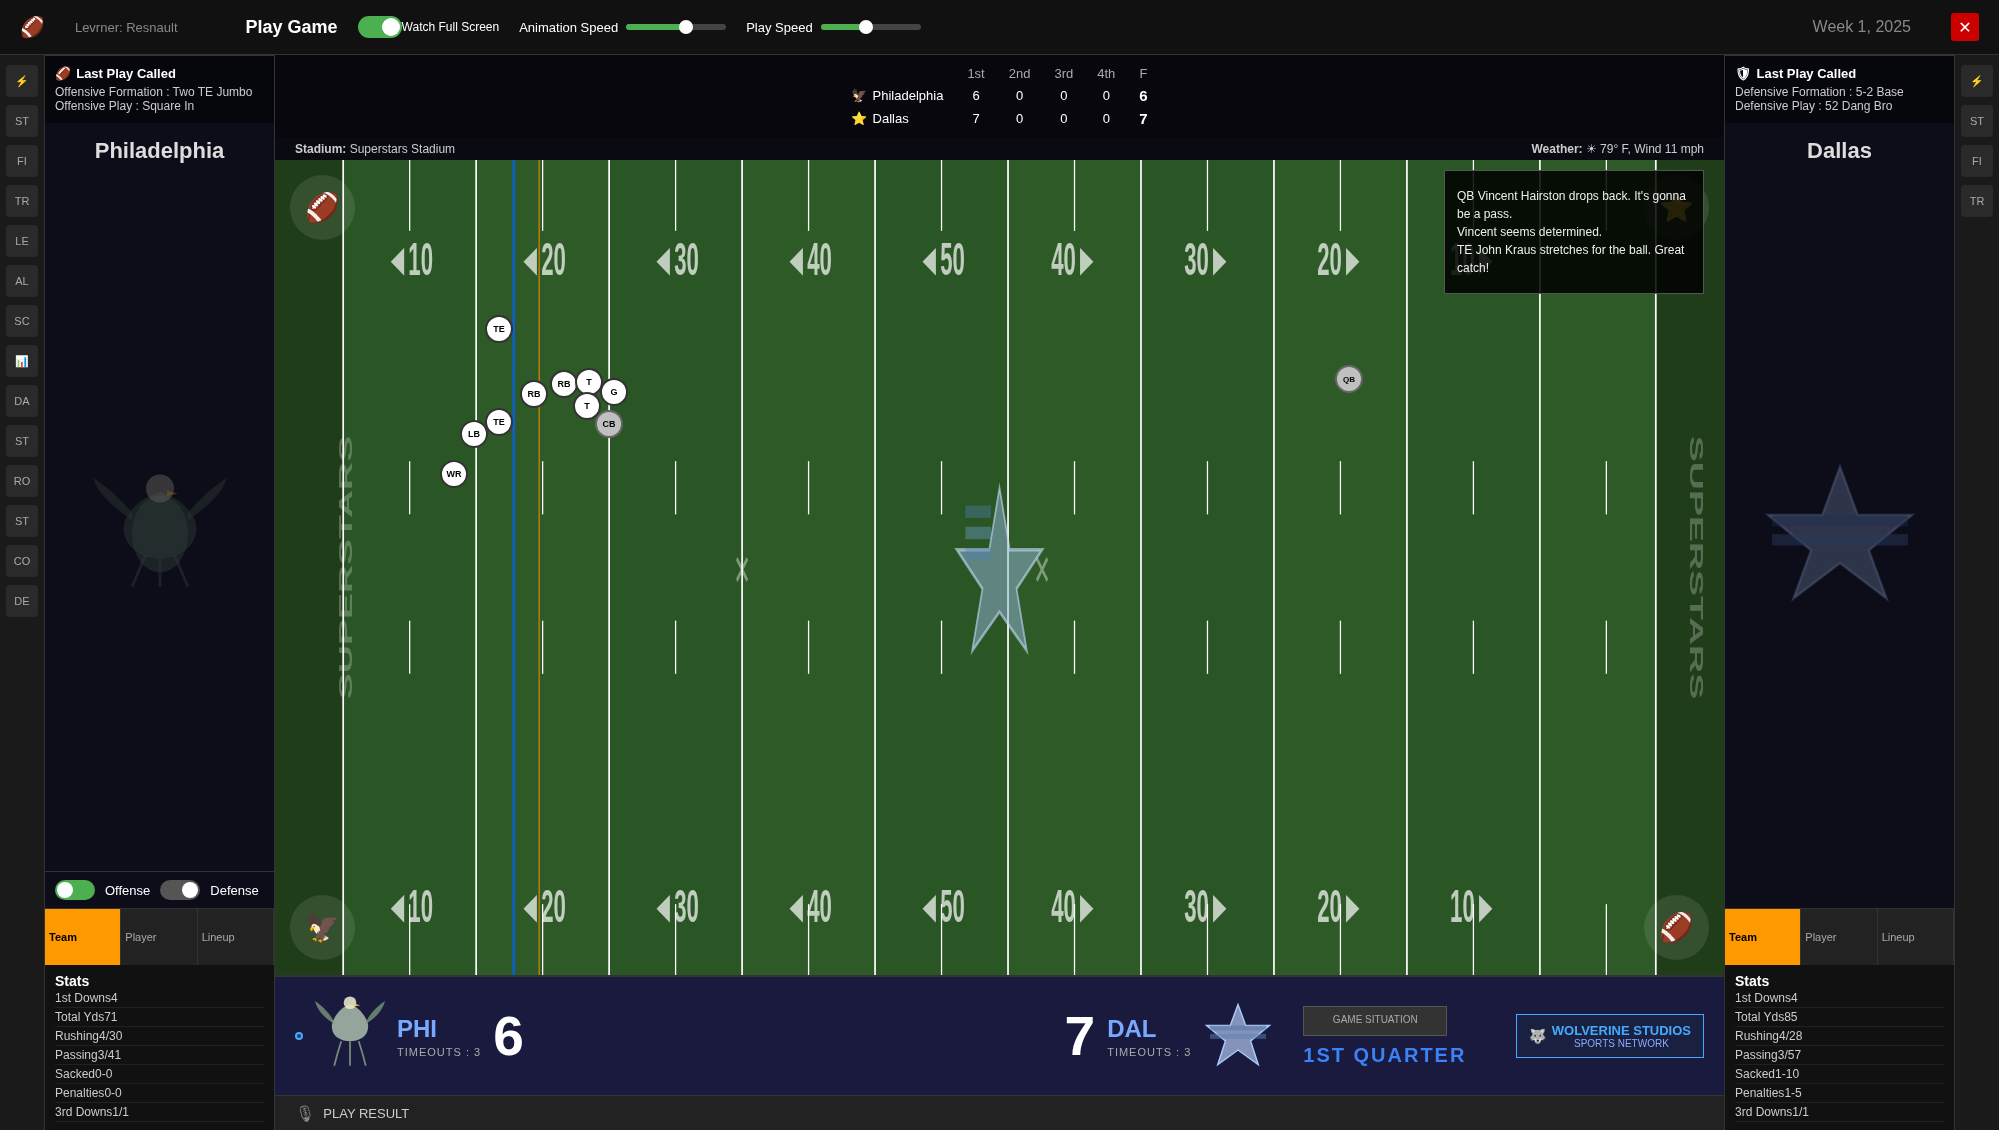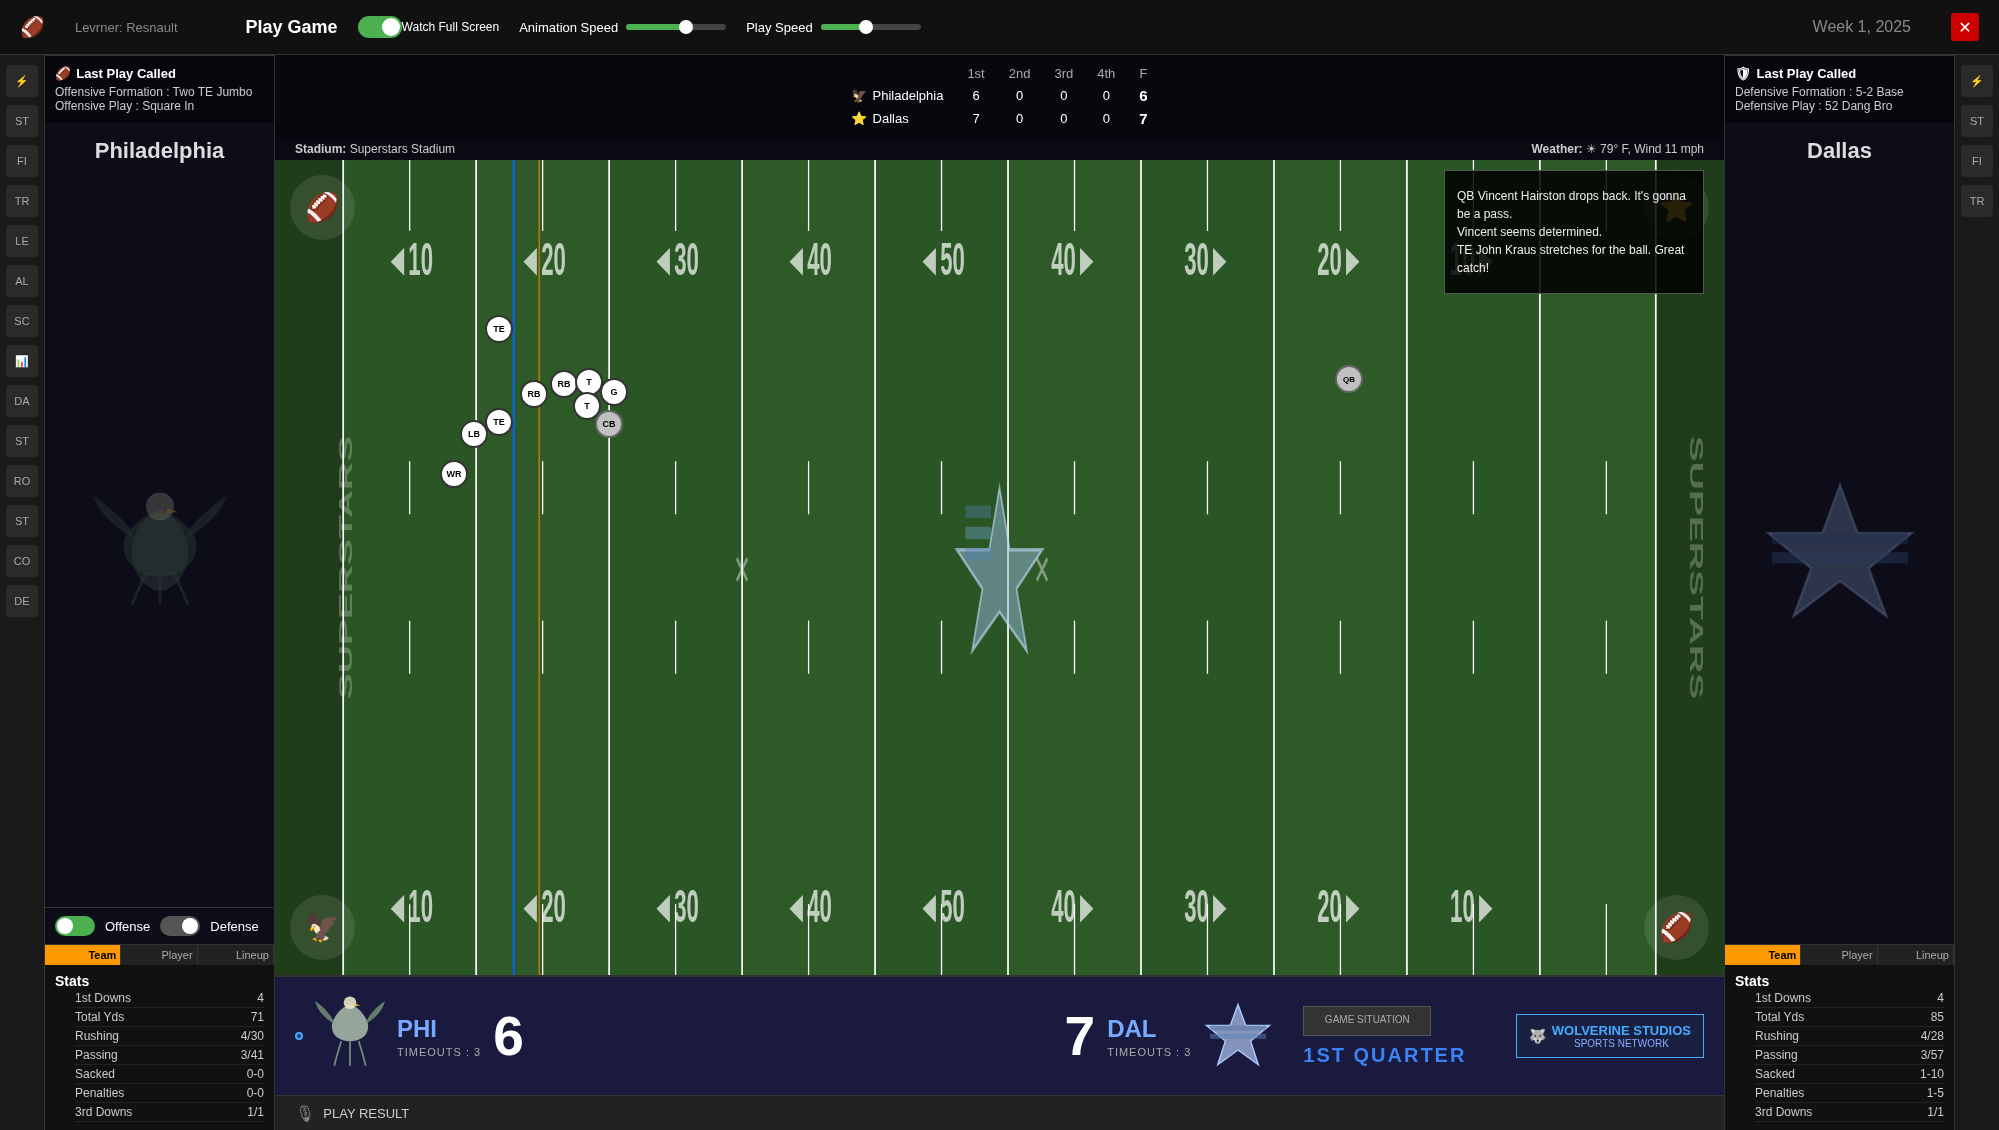--- a/index.html
+++ b/index.html
@@ -196,22 +196,22 @@
       border-radius: 50%;
       top: 2px;
       left: 2px;
     }
     .stats-tabs {
       display: flex;
       border-top: 1px solid #333;
     }
     .stats-tab {
       flex: 1;
-      padding: 4px 4px;
-      text-align: right;
+      padding: 22px 4px;
+      text-align: left;
       font-size: 11px;
       cursor: pointer;
       background: #222;
       color: #aaa;
       border-right: 1px solid #333;
     }
     .stats-tab.active {
       background: #f90;
       color: #000;
       font-weight: bold;
@@ -222,24 +222,23 @@
       color: #ccc;
       background: #111;
     }
     .stats-title {
       font-size: 14px;
       font-weight: bold;
       color: #fff;
     }
     .stat-row {
       display: flex;
-      justify-content: space-between;
+      justify-content: flex-start;
       padding: 2px 0;
       border-bottom: 1px solid #222;
-      margin-left: 20px;
     }
 
     
     #center-area {
       flex: 1;
       display: flex;
       flex-direction: column;
     }
 
     
@@ -782,21 +781,21 @@
 
         <svg width="70" height="80" viewBox="0 0 100 100">
           <polygon points="50,5 61,35 95,35 68,57 79,91 50,70 21,91 32,57 5,35 39,35" fill="rgba(180,200,240,0.7)" stroke="#aaccff" stroke-width="2"></polygon>
 
           <rect x="10" y="35" width="80" height="7" fill="rgba(70,110,160,0.4)"></rect>
           <rect x="10" y="47" width="80" height="7" fill="rgba(90,130,180,0.5)"></rect>
         </svg>
       </div>
 
       <div style="text-align:center;padding:0 30px;">
-        <div style="background:#333;width:128px;height:30px;margin-bottom:8px;border:1px solid #555;">
+        <div style="background:#333;width:144px;height:30px;margin-bottom:8px;border:1px solid #555;">
           <div style="font-size:10px;color:#aaa;padding:7px 5px;">GAME SITUATION</div>
         </div>
         <div class="quarter-display">1ST QUARTER</div>
       </div>
 
       <div style="margin-left:20px;">
         <div style="background:#1a2040;border:1px solid #4af;padding:8px 12px;text-align:center;">
           <div style="display:flex;align-items:center;gap:5px;">
             <span style="font-size:14px;color:#f90;">🐺</span>
             <div>

